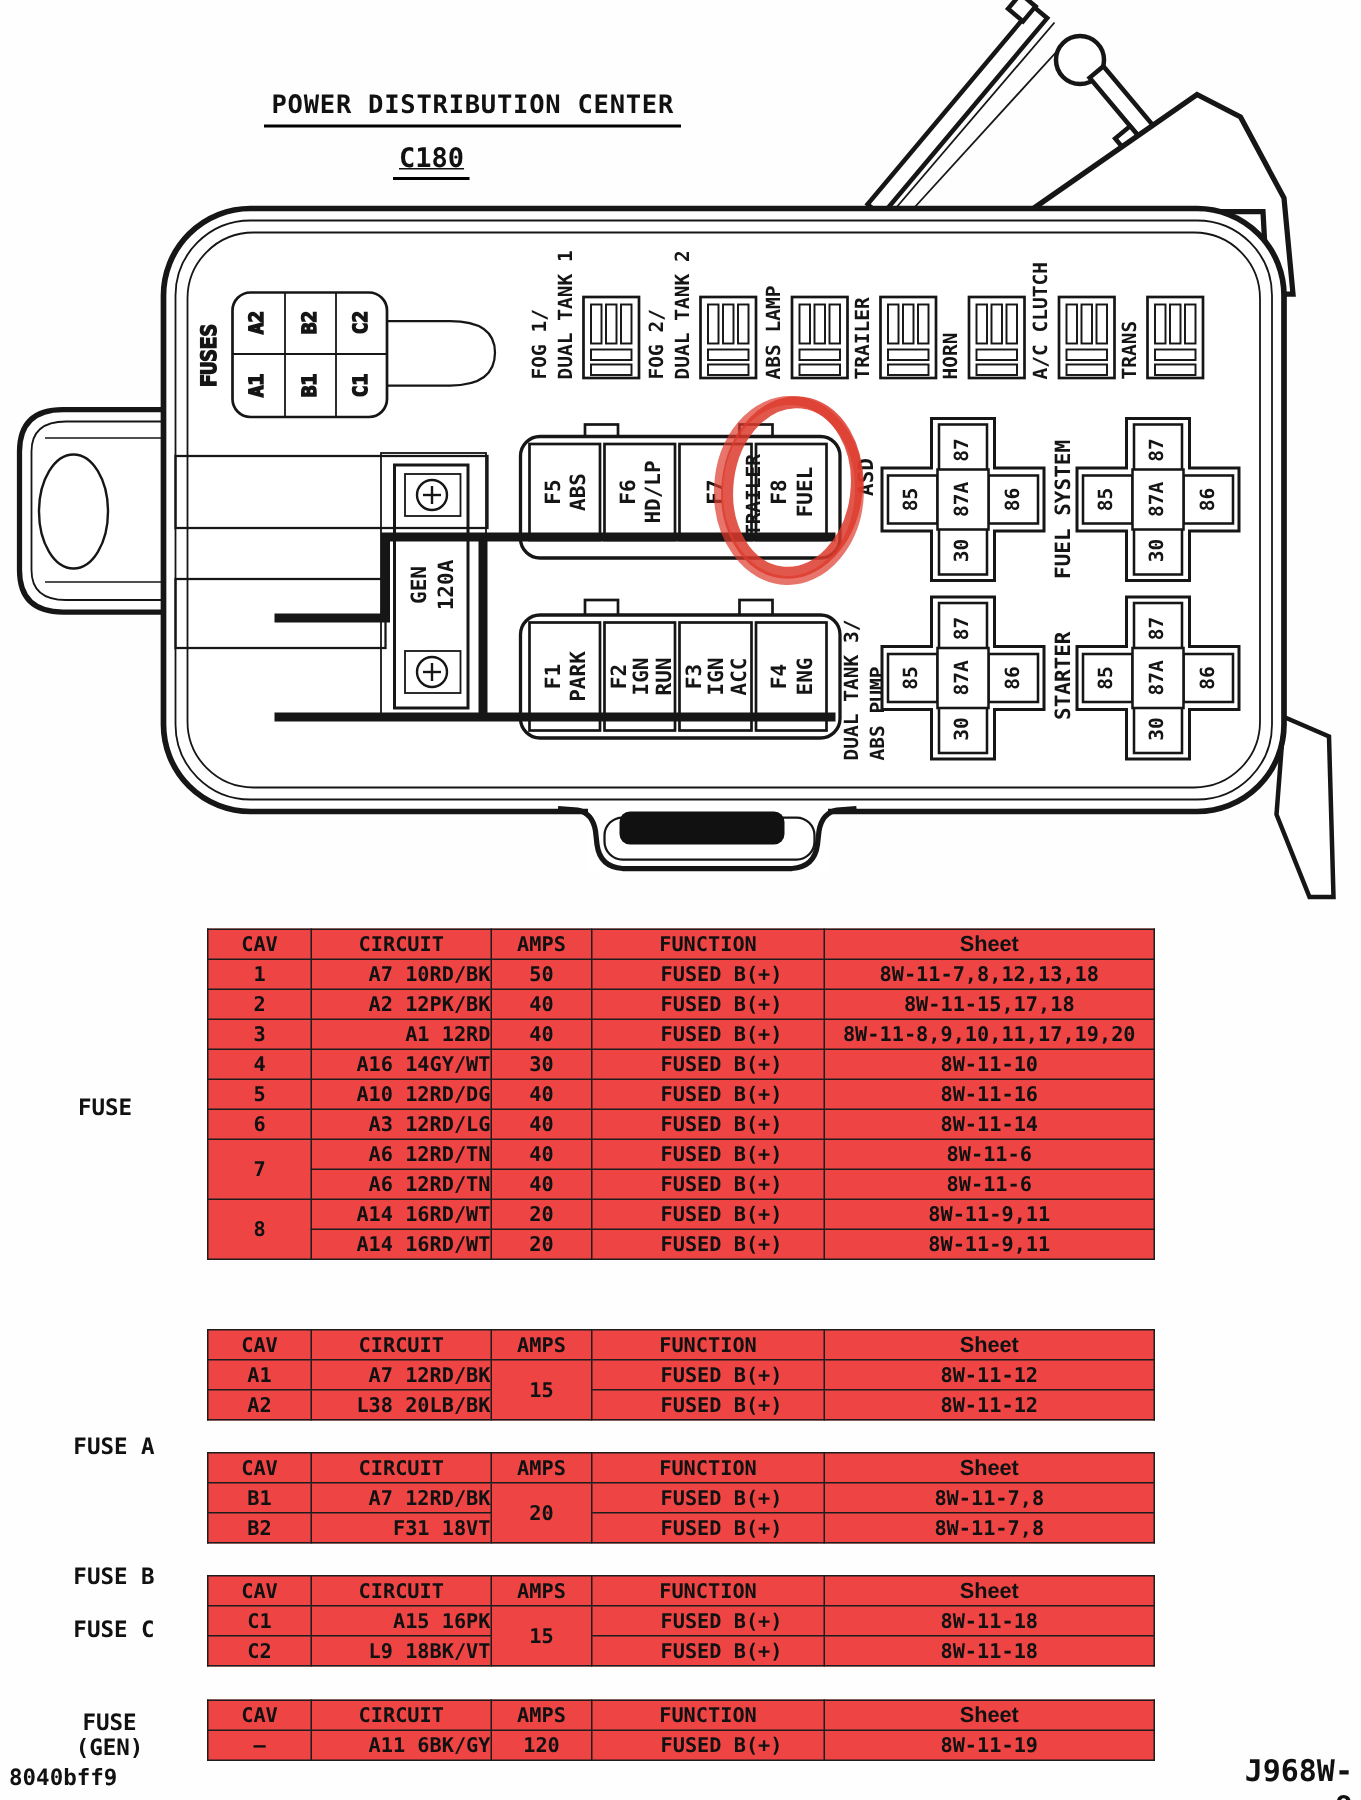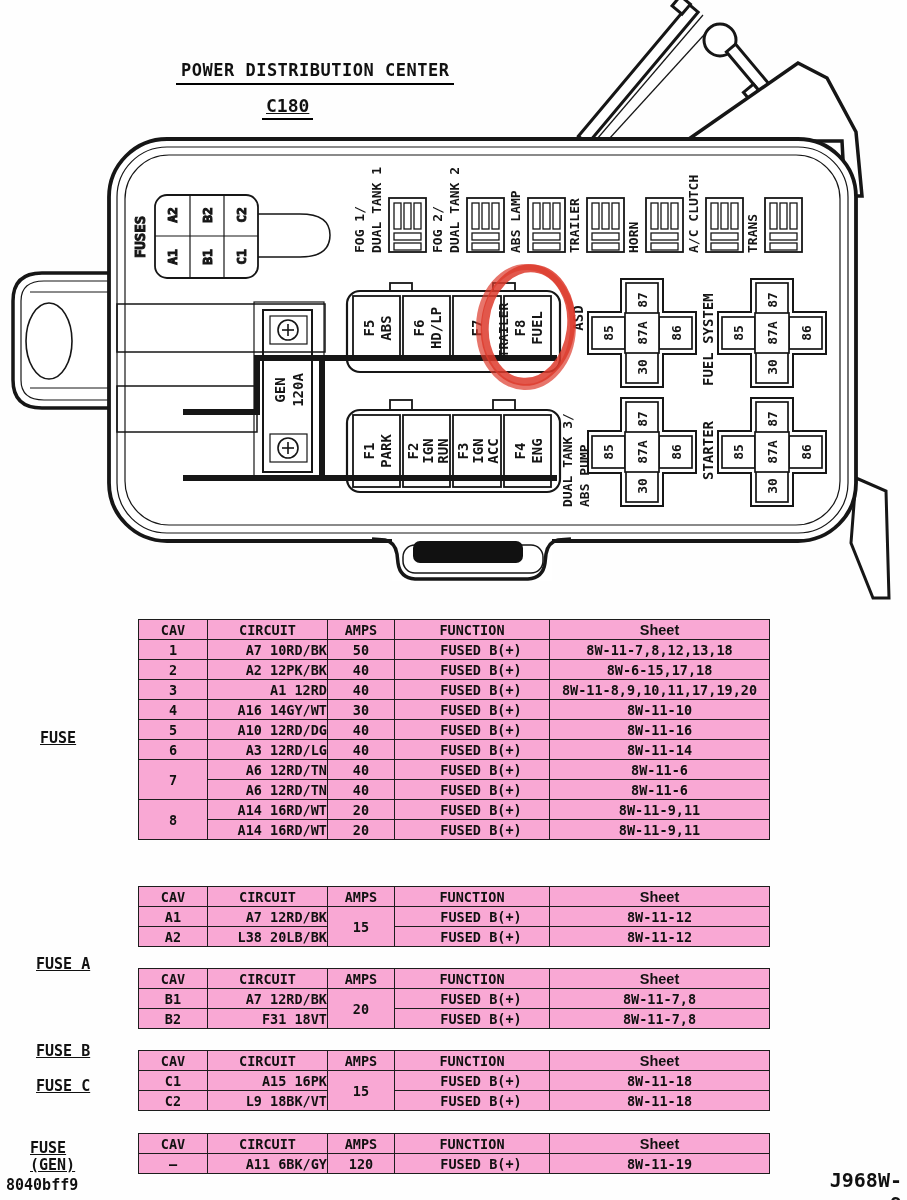--- a/index.html
+++ b/index.html
@@ -6,28 +6,28 @@
   .page{position:relative;width:907px;height:1200px;background:#fefefe;overflow:hidden;
         font-family:"DejaVu Sans Mono",monospace;color:#111;}
   .abs{position:absolute;}
   .title{position:absolute;left:176px;top:60px;font:700 17px/1.2 "DejaVu Sans Mono",monospace;
          letter-spacing:.5px;border-bottom:2.5px solid #000;padding:0 5px 3px 5px;white-space:nowrap;}
   .subtitle{position:absolute;left:262px;top:96px;font:700 18px/1.1 "DejaVu Sans Mono",monospace;
          border-bottom:2.5px solid #000;padding:0 4px 2px 4px;text-decoration:underline;}
   svg text{font:700 14px "DejaVu Sans Mono",monospace;fill:#151515;}
   svg text.sm{font-size:13px;}
   svg text.vc{dominant-baseline:central;}
-  .dtable{position:absolute;border-collapse:collapse;table-layout:fixed;background:#f9a8d4;}
+  .dtable{position:absolute;border-collapse:collapse;table-layout:fixed;background:#ef4444;}
   .dtable td,.dtable th{border:1.7px solid #1d1d1d;height:19px;
       font:700 13.5px "DejaVu Sans Mono",monospace;text-align:center;padding:0;
       white-space:nowrap;overflow:hidden;}
   .dtable th.sheet-h{font-family:"Liberation Sans",sans-serif;font-size:14.5px;text-align:center;}
   .dtable td.circ{text-align:right;padding-left:16px;}
   .dtable td.func{text-align:center;padding-left:18px;}
-  .side-label{position:absolute;font:700 15px "DejaVu Sans Mono",monospace;text-decoration:underline;}
+  .side-label{position:absolute;font:700 15px "DejaVu Sans Mono",monospace;text-align:center;}
   .footer{position:absolute;font:700 15px "DejaVu Sans Mono",monospace;}
 </style>
 </head>
 <body>
 
 <div class="page">
 
   <div class="title">POWER DISTRIBUTION CENTER</div>
   <div class="subtitle">C180</div>
 
@@ -322,21 +322,21 @@
       <td class="circ">A7 10RD/BK</td>
       <td>50</td>
       <td class="func">FUSED B(+)</td>
       <td>8W-11-7,8,12,13,18</td>
     </tr>
     <tr>
       <td>2</td>
       <td class="circ">A2 12PK/BK</td>
       <td>40</td>
       <td class="func">FUSED B(+)</td>
-      <td>8W-6-15,17,18</td>
+      <td>8W-11-15,17,18</td>
     </tr>
     <tr>
       <td>3</td>
       <td class="circ">A1 12RD</td>
       <td>40</td>
       <td class="func">FUSED B(+)</td>
       <td>8W-11-8,9,10,11,17,19,20</td>
     </tr>
     <tr>
       <td>4</td>

